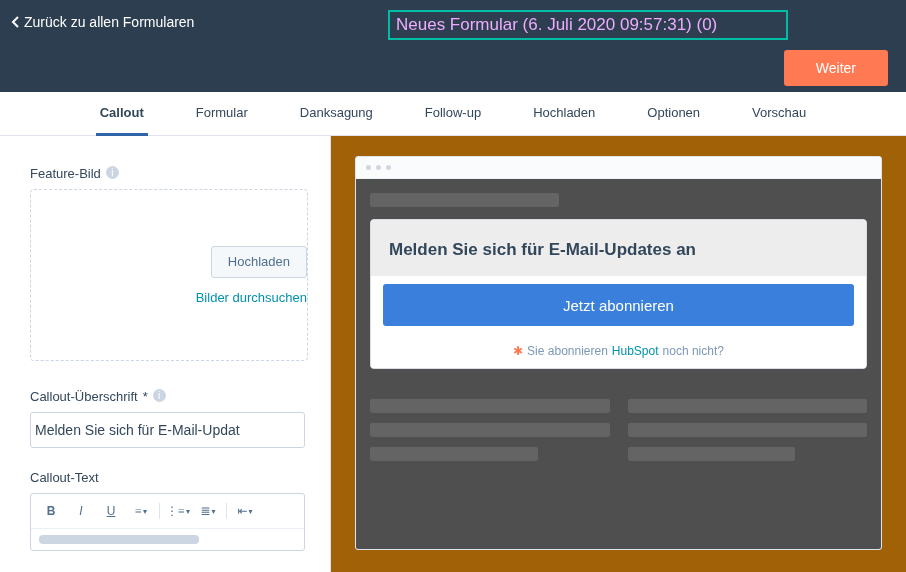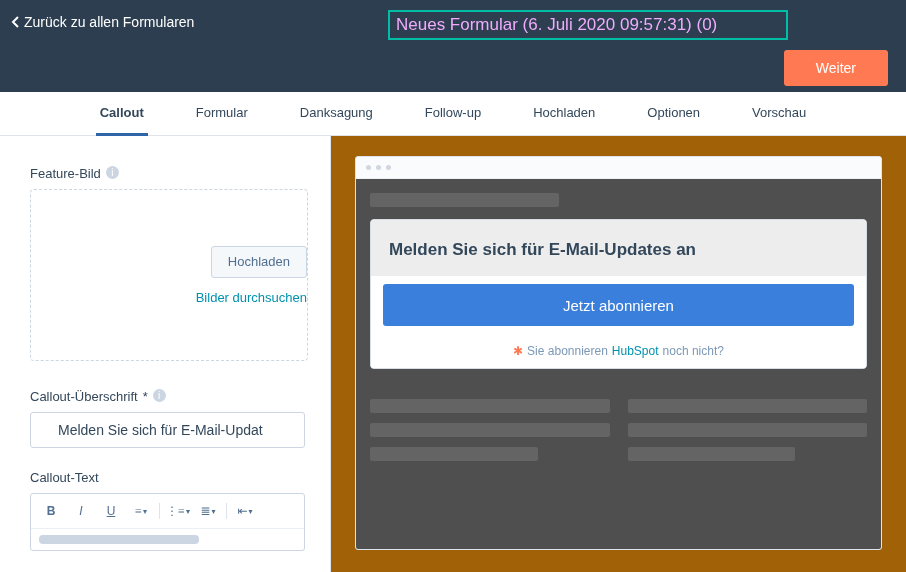--- a/index.html
+++ b/index.html
@@ -13,21 +13,21 @@
 .tab{font-size:13px;color:#33475b;cursor:pointer;height:44px;display:flex;align-items:center;border-bottom:3px solid transparent;padding:0 4px}
 .tab.active{font-weight:600;border-bottom-color:#2e64a8}
 .main{display:flex;height:436px}
 .left{width:330px;padding:30px 22px 0 30px;overflow:hidden}
 .field-label{font-size:13px;color:#33475b;margin-bottom:8px;display:flex;align-items:flex-start;gap:5px}
 .info-dot{display:inline-flex;width:13px;height:13px;border-radius:50%;background:#cbd6e2;color:#fff;font-size:10px;align-items:center;justify-content:center}
 .req{color:#33475b}
 .dropzone{border:1px dashed #cbd6e2;border-radius:4px;height:172px;display:flex;flex-direction:column;align-items:flex-end;justify-content:center;gap:12px;margin-bottom:28px}
 .upload-btn{border:1px solid #cbd6e2;background:#f5f8fa;height:32px;padding:0 16px;font-size:13px;color:#516f90;border-radius:3px;cursor:pointer}
 .browse-link{color:#0091ae;font-size:13px;font-weight:500;cursor:pointer}
-.text-input{width:275px;height:36px;border:1px solid #cbd6e2;border-radius:3px;padding:0 27px;font-size:14px;color:#33475b;margin-bottom:22px}
+.text-input{width:275px;height:36px;border:1px solid #cbd6e2;border-radius:3px;padding:0 4px;font-size:14px;color:#33475b;margin-bottom:22px}
 .rte{width:275px;border:1px solid #cbd6e2;border-radius:3px}
 .rte-toolbar{display:flex;align-items:center;gap:6px;padding:6px 8px;border-bottom:1px solid #eaf0f6}
 .rte-btn{width:24px;height:22px;display:flex;align-items:center;justify-content:center;color:#516f90;font-size:12px;cursor:pointer;font-family:Georgia,serif}
 .rte-sep{width:1px;height:16px;background:#dfe3eb}
 .caret{font-size:8px;margin-left:1px}
 .rte-body{padding:6px 8px}
 .gray-bar{height:9px;width:160px;background:#cbd6e2;border-radius:4px}
 .divider{width:1px;background:#dfe3eb}
 .right{flex:1;background:#a16207;padding:20px 24px 17px}
 .browser{background:#fff;border:1px solid #dfe3eb;border-radius:3px;height:394px;overflow:hidden}

